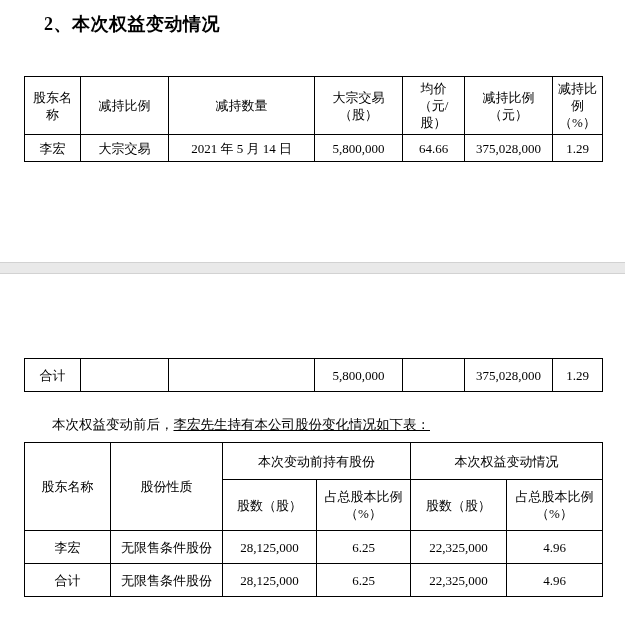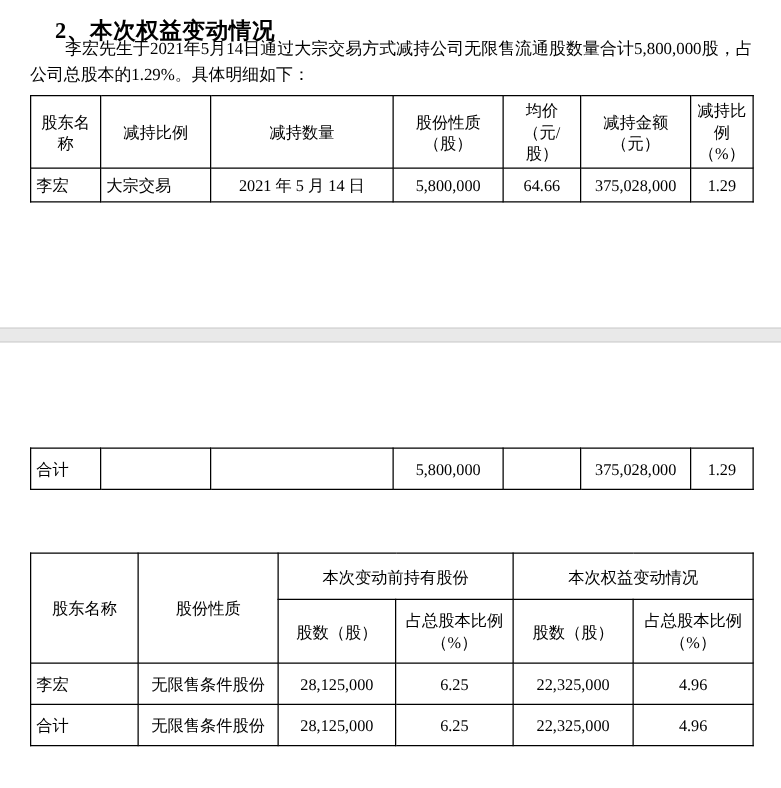--- a/index.html
+++ b/index.html
@@ -56,21 +56,21 @@
     table-layout: fixed;
     font-size: 13px;
   }
   table.grid td {
     border: 1px solid #000000;
     padding: 3px 4px;
     vertical-align: middle;
     line-height: 17px;
   }
   .c { text-align: center; }
-  .l { text-align: left; padding-left: 8px; }
+  .l { text-align: center; padding-left: 8px; }
 
   
   .t1 {
     position: absolute;
     left: 24px;
     top: 76px;
     width: 578px;
   }
   .t1 td { height: 20px; }
   .t1 .hdr td { height: 36px; }
@@ -108,40 +108,39 @@
   .t3 .h2 td { height: 44px; }
   .t3 .body td { height: 26px; }
 </style>
 </head>
 <body>
 
 <div class="page">
 
   <div class="heading">2、本次权益变动情况</div>
 
-  <div class="para">李宏先生于2021年5月14日通过大宗交易方式减持公司无限售流通股数量合计5,800,000股，占公司总股本的1.29%。具体明细如下：</div>
 
   <table class="grid t1">
     <colgroup>
       <col style="width:56px">
       <col style="width:88px">
       <col style="width:146px">
       <col style="width:88px">
       <col style="width:62px">
       <col style="width:88px">
       <col style="width:50px">
     </colgroup>
     <tbody>
       <tr class="hdr">
         <td class="c">股东名称</td>
         <td class="c">减持比例</td>
         <td class="c">减持数量</td>
-        <td class="c">股份性质（股）</td>
+        <td class="c">大宗交易（股）</td>
         <td class="c">均价（元/股）</td>
-        <td class="c">减持金额（元）</td>
+        <td class="c">减持比例（元）</td>
         <td class="c">减持比例（%）</td>
       </tr>
       <tr>
         <td class="l">李宏</td>
         <td class="l">大宗交易</td>
         <td class="c">2021 年 5 月 14 日</td>
         <td class="c">5,800,000</td>
         <td class="c">64.66</td>
         <td class="c">375,028,000</td>
         <td class="c">1.29</td>
@@ -167,20 +166,21 @@
         <td class="c"></td>
         <td class="c"></td>
         <td class="c">5,800,000</td>
         <td class="c"></td>
         <td class="c">375,028,000</td>
         <td class="c">1.29</td>
       </tr>
     </tbody>
   </table>
 
+  <div class="para2"><span>本次权益变动前后，</span><span class="u">李宏先生持有本公司股份变化情况如下表：</span></div>
 
   <table class="grid t3">
     <colgroup>
       <col style="width:86px">
       <col style="width:112px">
       <col style="width:94px">
       <col style="width:94px">
       <col style="width:96px">
       <col style="width:96px">
     </colgroup>

